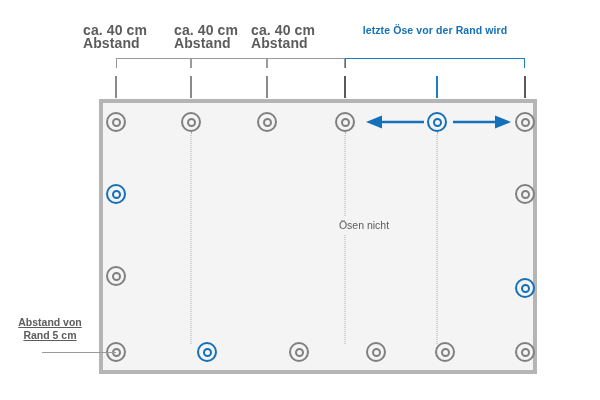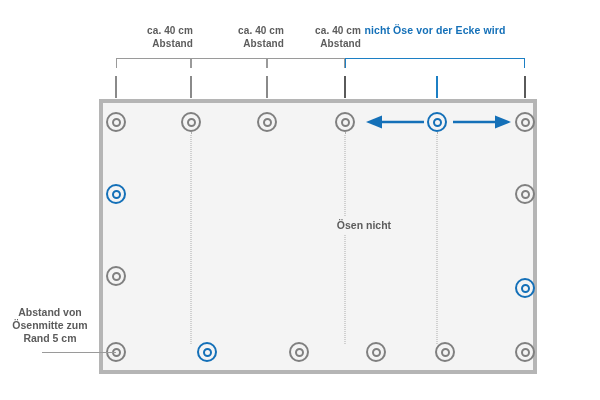--- a/index.html
+++ b/index.html
@@ -86,22 +86,22 @@
     height: 10px;
     border: 1px solid #9a9a9a;
     border-bottom: none;
     box-sizing: border-box;
   }
   .bracket.blue { border-color: #1c7fc4; }
 
   
   .dimlabel {
     position: absolute;
-    text-align: right;
-    font-size: 10px;
+    text-align: left;
+    font-size: 14px;
     font-weight: bold;
     color: #5c5c5c;
     line-height: 13px;
     letter-spacing: 0.1px;
   }
   .bluelabel {
     position: absolute;
     text-align: center;
     font-size: 10.5px;
     font-weight: bold;
@@ -114,21 +114,21 @@
     text-align: center;
     font-size: 10.5px;
     font-weight: bold;
     color: #5c5c5c;
     line-height: 13px;
   }
   .centerlabel {
     position: absolute;
     text-align: center;
     font-size: 10.5px;
-    font-weight: bold;
+    font-weight: normal;
     color: #5c5c5c;
     line-height: 14px;
     background: #f4f4f4;
     padding: 2px 4px;
   }
 
   
   .leader {
     position: absolute;
     height: 0;
@@ -153,21 +153,21 @@
     <div>ca. 40 cm</div>
     <div>Abstand</div>
   </div>
 
   <div class="dimlabel" style="left:251px; top:24px; width:110px;">
     <div>ca. 40 cm</div>
     <div>Abstand</div>
   </div>
 
   <div class="bluelabel" style="left:345px; top:24px; width:180px;">
-    <div>nicht Öse vor der Ecke wird</div>
+    <div>letzte Öse vor der Rand wird</div>
   </div>
 
   <div class="bracket" style="left:116px; top:58px; width:75px;"></div>
   <div class="bracket" style="left:191px; top:58px; width:76px;"></div>
   <div class="bracket" style="left:267px; top:58px; width:78px;"></div>
   <div class="bracket blue" style="left:345px; top:58px; width:180px;"></div>
 
   <div class="tick light" style="left:116px; top:76px;"></div>
   <div class="tick light" style="left:191px; top:76px;"></div>
   <div class="tick light" style="left:267px; top:76px;"></div>
@@ -211,20 +211,19 @@
   <div class="eyelet" style="left:376px; top:352px;"></div>
   <div class="eyelet" style="left:445px; top:352px;"></div>
   <div class="eyelet" style="left:525px; top:352px;"></div>
 
   <div class="eyelet blue" style="left:116px; top:194px;"></div>
   <div class="eyelet" style="left:116px; top:276px;"></div>
 
   <div class="eyelet" style="left:525px; top:194px;"></div>
   <div class="eyelet blue" style="left:525px; top:288px;"></div>
 
-  <div class="sidelabel" style="left:0px; top:306px; width:100px;">
+  <div class="sidelabel" style="left:0px; top:316px; width:100px;text-decoration:underline;">
     <div>Abstand von</div>
-    <div>Ösenmitte zum</div>
     <div>Rand 5 cm</div>
   </div>
   <div class="leader" style="left:42px; top:352px; width:74px;"></div>
 
 </div>
 
 </body></html>

